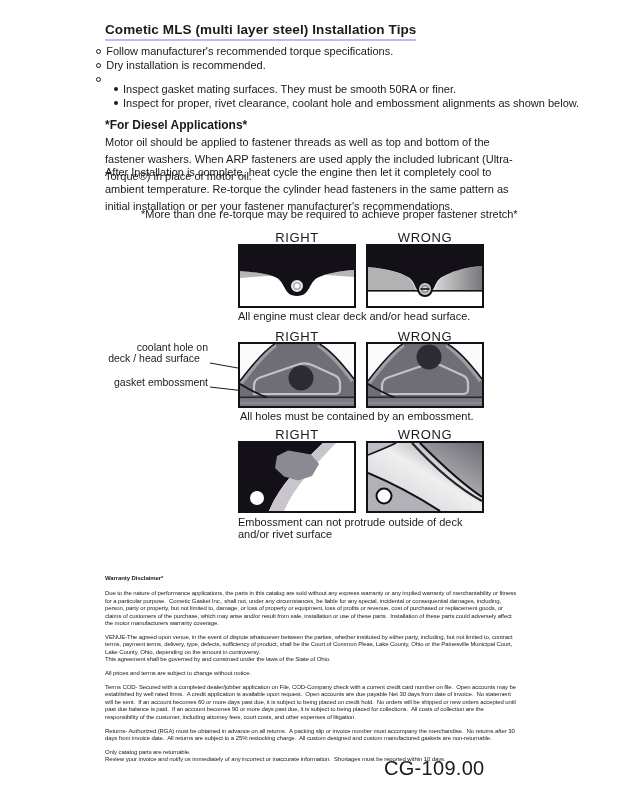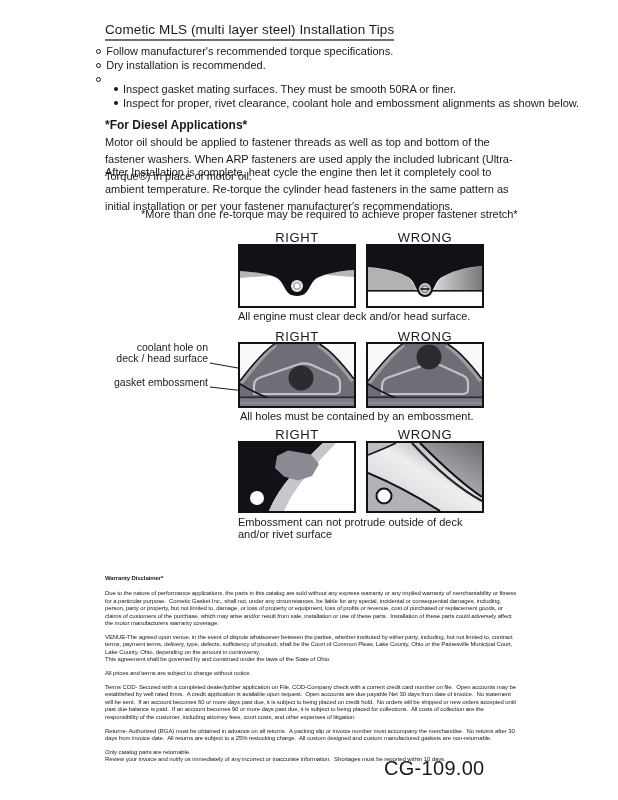--- a/index.html
+++ b/index.html
@@ -2,22 +2,22 @@
 <html><head>
 <meta charset="utf-8">
 <style>
   html,body{margin:0;padding:0;background:#ffffff;}
   #page{
     position:relative;width:618px;height:800px;background:#ffffff;overflow:hidden;
     font-family:"Liberation Sans","DejaVu Sans",sans-serif;color:#1a1a1a;
   }
   .abs{position:absolute;}
   
-  .title{left:105px;top:22px;font-size:13.5px;font-weight:400;
-         border-bottom:2px solid #737373;padding-bottom:2px;letter-spacing:.1px;}
+  .title{left:105px;top:22px;font-size:13.5px;font-weight:700;
+         border-bottom:2px solid #c4b5fd;padding-bottom:2px;letter-spacing:.1px;}
   
   .tips{left:96px;top:44px;font-size:11px;line-height:14px;width:500px;}
   .tip-row{display:flex;align-items:flex-start;}
   .tip-row.sub{margin-left:18px;}
   .marker{flex:0 0 auto;width:4px;height:4px;border-radius:50%;margin:5px 5px 0 0;}
   .marker.ring{border:1.2px solid #1a1a1a;width:3.2px;height:3.2px;}
   .marker.dot{background:#1a1a1a;}
   
   .h2{left:105px;top:118px;font-size:12px;font-weight:700;}
   .para{font-size:11px;line-height:17px;width:414px;left:105px;}
@@ -107,21 +107,21 @@
       <rect x="52.5" y="42.2" width="9" height="1.6" fill="#131017"></rect>
     </svg>
   </div>
 
   <div class="abs cap" style="left:238px;top:311px;">All engine must clear deck and/or head surface.</div>
 
   <div class="abs rw" style="left:238px;top:329px;">RIGHT</div>
   <div class="abs rw" style="left:366px;top:329px;">WRONG</div>
 
   <div class="abs callout" style="top:342px;">coolant hole on</div>
-  <div class="abs callout" style="top:353px;">deck / head surface</div>
+  <div class="abs callout" style="top:353px;text-align:center;">deck / head surface</div>
   <div class="abs callout" style="top:377px;">gasket embossment</div>
 
   <svg class="abs" style="left:205px;top:358px;" width="100" height="40" viewBox="0 0 100 40">
     <line x1="5" y1="5" x2="94" y2="21" stroke="#1a1a1a" stroke-width="1"></line>
     <line x1="5" y1="29" x2="57" y2="35" stroke="#1a1a1a" stroke-width="1"></line>
   </svg>
 
   <div class="abs panel" style="left:238px;top:342px;width:118px;height:66px;">
     <svg width="114" height="62" viewBox="0 0 114 62">
       <rect width="114" height="62" fill="#6f6d75"></rect>

